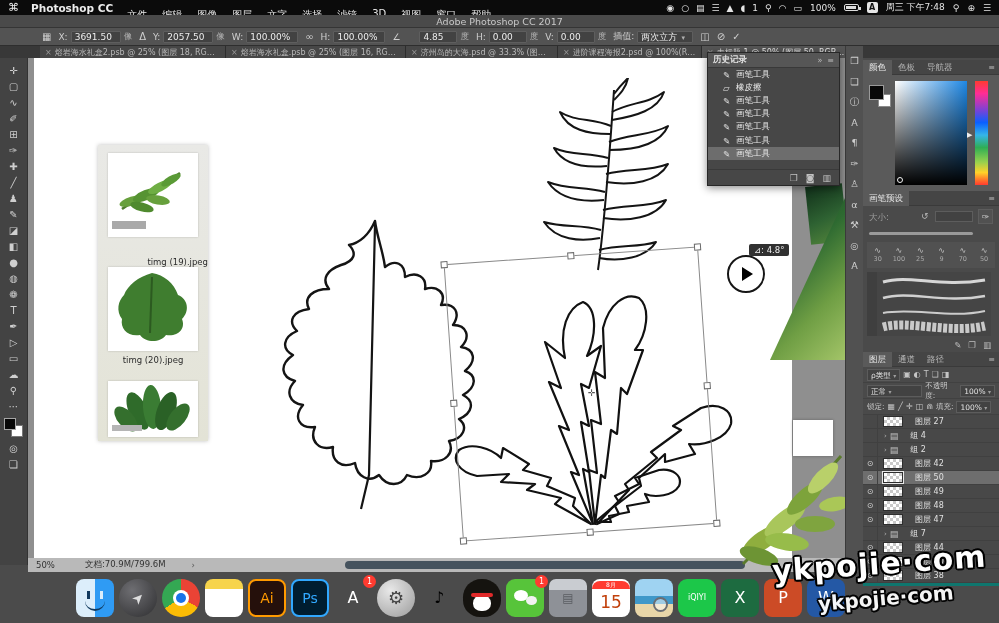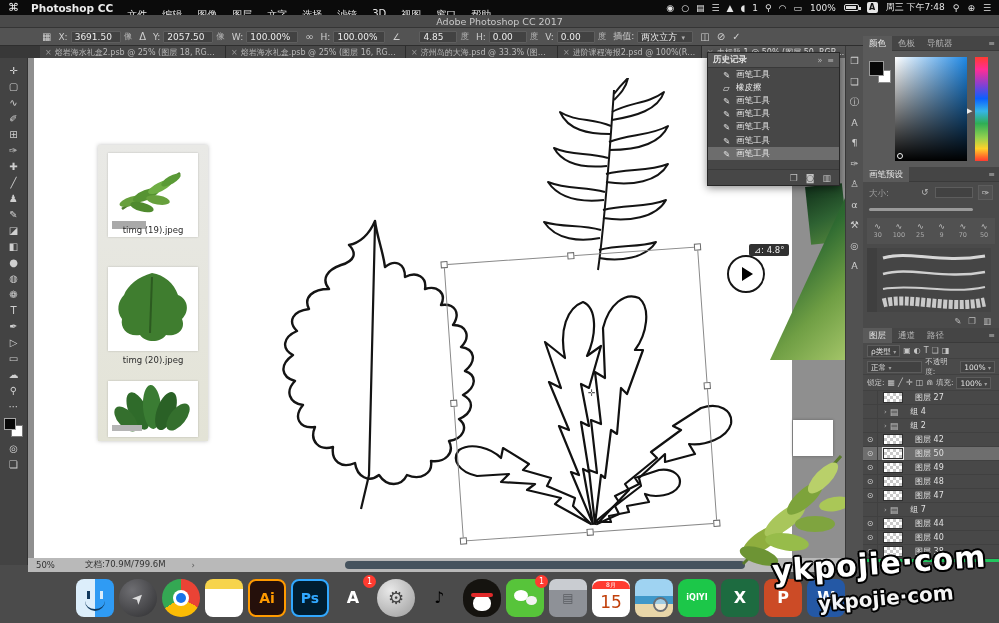--- a/index.html
+++ b/index.html
@@ -101,21 +101,21 @@
   .hist-check { width:10px; color:#9a9a9a; font-size:7px; }
   .hist-icon { width:13px; color:#e3e3e3; font-size:8.5px; }
   .hist-label { color:#e8e8e8; font-size:8.5px; }
   #hist-footer { position:absolute; bottom:0; left:0; right:0; height:16px; border-top:1px solid #3a3a3a;
     display:flex; align-items:center; justify-content:flex-end; gap:8px; padding-right:8px; color:#c2c2c2; font-size:9px; }
   
   #rail { position:absolute; left:845px; top:46px; width:18px; height:526px; background:#515151;
     border-left:1px solid #3a3a3a; display:flex; flex-direction:column; align-items:center; padding-top:10px; gap:11px; z-index:6; }
   .rail-icon { color:#d0d0d0; font-size:9.5px; line-height:1; }
   
-  #panels { position:absolute; left:863px; top:36px; width:136px; height:526px; background:#22c55e; z-index:6; }
+  #panels { position:absolute; left:863px; top:60px; width:136px; height:526px; background:#0f766e; z-index:6; }
   .ptabs { height:15px; display:flex; align-items:center; background:#454545; border-bottom:1px solid #3a3a3a; }
   .ptab { padding:0 6px; font-size:8.5px; color:#b5b5b5; height:15px; line-height:15px; }
   .ptab.active { background:#5a5a5a; color:#e8e8e8; }
   .pmenu { margin-left:auto; margin-right:4px; color:#bbb; font-size:8px; }
   #color-body { position:relative; height:116px; background:#5a5a5a; }
   #fgbg { position:absolute; left:6px; top:10px; width:26px; height:26px; }
   #bg-swatch { position:absolute; left:9px; top:9px; width:13px; height:13px; background:#fff; border:1px solid #8b8b8b; }
   #fg-swatch { position:absolute; left:0; top:0; width:15px; height:15px; background:#080808; border:1px solid #9a9a9a; }
   #sat-square { position:absolute; left:32px; top:6px; width:72px; height:104px;
     background:linear-gradient(to bottom,rgba(0,0,0,0),#000),linear-gradient(to right,#fff,#1e88e5); }
@@ -154,21 +154,21 @@
     background:repeating-conic-gradient(#c9c9c9 0% 25%, #ffffff 0% 50%) 0 0/6px 6px; }
   .layer-row.sel .thumb { outline:1px solid #e8e8e8; }
   .grp-arrow { color:#b5b5b5; font-size:7px; margin-left:6px; }
   .grp-folder { color:#c3c3c3; font-size:9px; margin-left:3px; }
   .layer-name { color:#e0e0e0; font-size:8px; margin-left:12px; white-space:nowrap; }
   
   #dock { position:absolute; left:0; top:572px; width:999px; height:51px; background:#4b4b4b;
     display:flex; align-items:center; padding-left:76px; gap:5px; z-index:4; }
   .dock-icon { position:relative; width:38px; height:38px; border-radius:8px; flex:0 0 auto;
     display:flex; align-items:center; justify-content:center; }
-  .dk-label { font-weight:bold; color:#fff; }
+  .dk-label { font-weight:normal; color:#fff; }
   .badge { position:absolute; right:-4px; top:-4px; min-width:13px; height:13px; background:#ff3b30;
     border-radius:7px; color:#fff; font-size:8px; display:flex; align-items:center; justify-content:center; padding:0 2px; }
   .dk-finder { background:linear-gradient(90deg,#dceefb 0 50%,#2f9bf4 50% 100%); }
   .dk-finder::before { content:""; position:absolute; left:11px; top:12px; width:3px; height:8px; background:#123a5e; box-shadow:13px 0 0 #dceefb; }
   .dk-finder::after { content:""; position:absolute; left:9px; top:20px; width:20px; height:10px;
     border-bottom:2.5px solid #123a5e; border-radius:0 0 10px 10px; }
   .dk-launchpad { background:radial-gradient(circle at 35% 30%,#6e6e72,#2e2e30); border-radius:50%; }
   .dk-launchpad span { color:#dedede; transform:rotate(-45deg); font-size:14px; }
   .dk-chrome { background:conic-gradient(#ea4335 0 33%,#fbbc05 33% 66%,#34a853 66% 100%); border-radius:50%; }
   .dk-chrome::before { content:""; position:absolute; left:11px; top:11px; width:16px; height:16px; background:#fff; border-radius:50%; }
@@ -411,21 +411,21 @@
           <path d="M14 56 C30 44 52 36 72 20" stroke="#4e7c2e" stroke-width="2.5" fill="none"></path>
           <ellipse cx="24" cy="48" rx="13" ry="4.5" fill="#67a03c" transform="rotate(-18 24 48)"></ellipse>
           <ellipse cx="38" cy="42" rx="14" ry="5" fill="#569332" transform="rotate(-22 38 42)"></ellipse>
           <ellipse cx="52" cy="34" rx="13" ry="4.5" fill="#6fae44" transform="rotate(-26 52 34)"></ellipse>
           <ellipse cx="63" cy="27" rx="11" ry="4" fill="#5a9a36" transform="rotate(-30 63 27)"></ellipse>
           <ellipse cx="34" cy="54" rx="12" ry="4.5" fill="#4f8a2e" transform="rotate(14 34 54)"></ellipse>
           <ellipse cx="50" cy="47" rx="12" ry="4.5" fill="#67a03c" transform="rotate(10 50 47)"></ellipse>
           <rect x="4" y="68" width="34" height="8" fill="#a9a9a9"></rect>
         </svg>
       </div>
-      <div class="ref-caption" style="top:80px;">timg (19).jpeg</div>
+      <div class="ref-caption" style="top:112px;text-align:right;">timg (19).jpeg</div>
       <div class="ref-card" style="top:122px;height:84px;">
         <svg width="88" height="82" viewBox="0 0 88 82">
           <path d="M44 6 C30 10 20 18 16 28 C10 34 8 44 14 52 C12 62 20 70 32 68 C38 76 52 76 58 68 C70 70 78 62 74 52 C82 44 80 32 70 28 C66 16 56 8 44 6 Z" fill="#3f7d2f"></path>
           <path d="M44 10 L42 66" stroke="#2c5a20" stroke-width="2" fill="none"></path>
         </svg>
       </div>
       <div class="ref-caption" style="top:210px;">timg (20).jpeg</div>
       <div class="ref-card" style="top:236px;height:56px;">
         <svg width="88" height="54" viewBox="0 0 88 54">
           <ellipse cx="30" cy="30" rx="9" ry="20" fill="#2f6b2a" transform="rotate(-24 30 30)"></ellipse>

